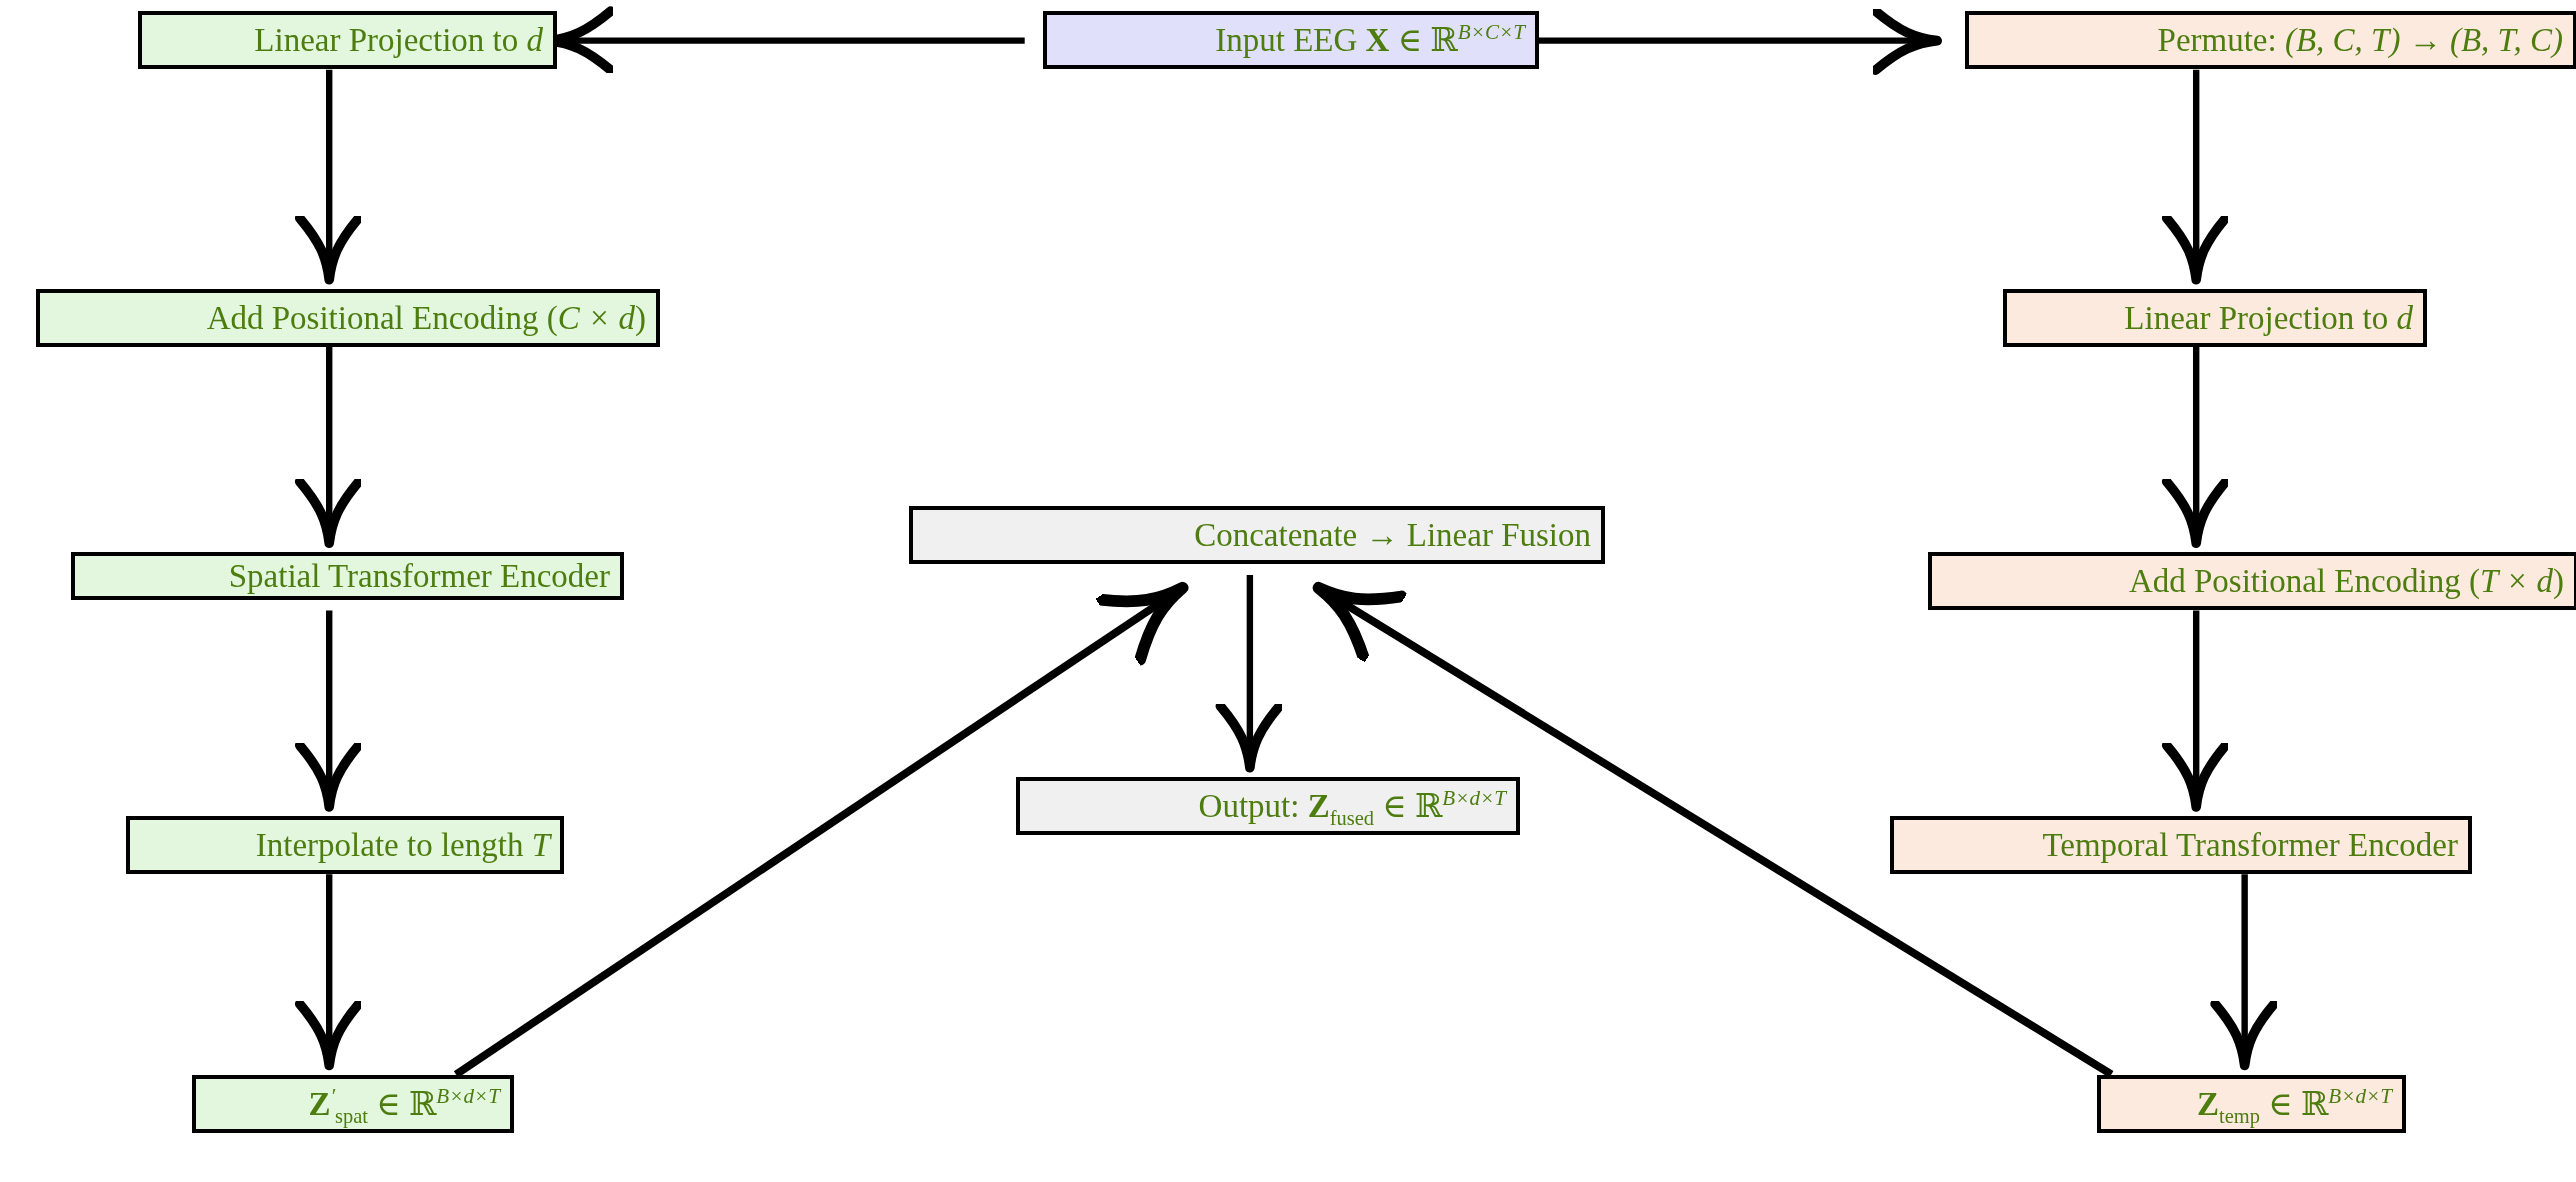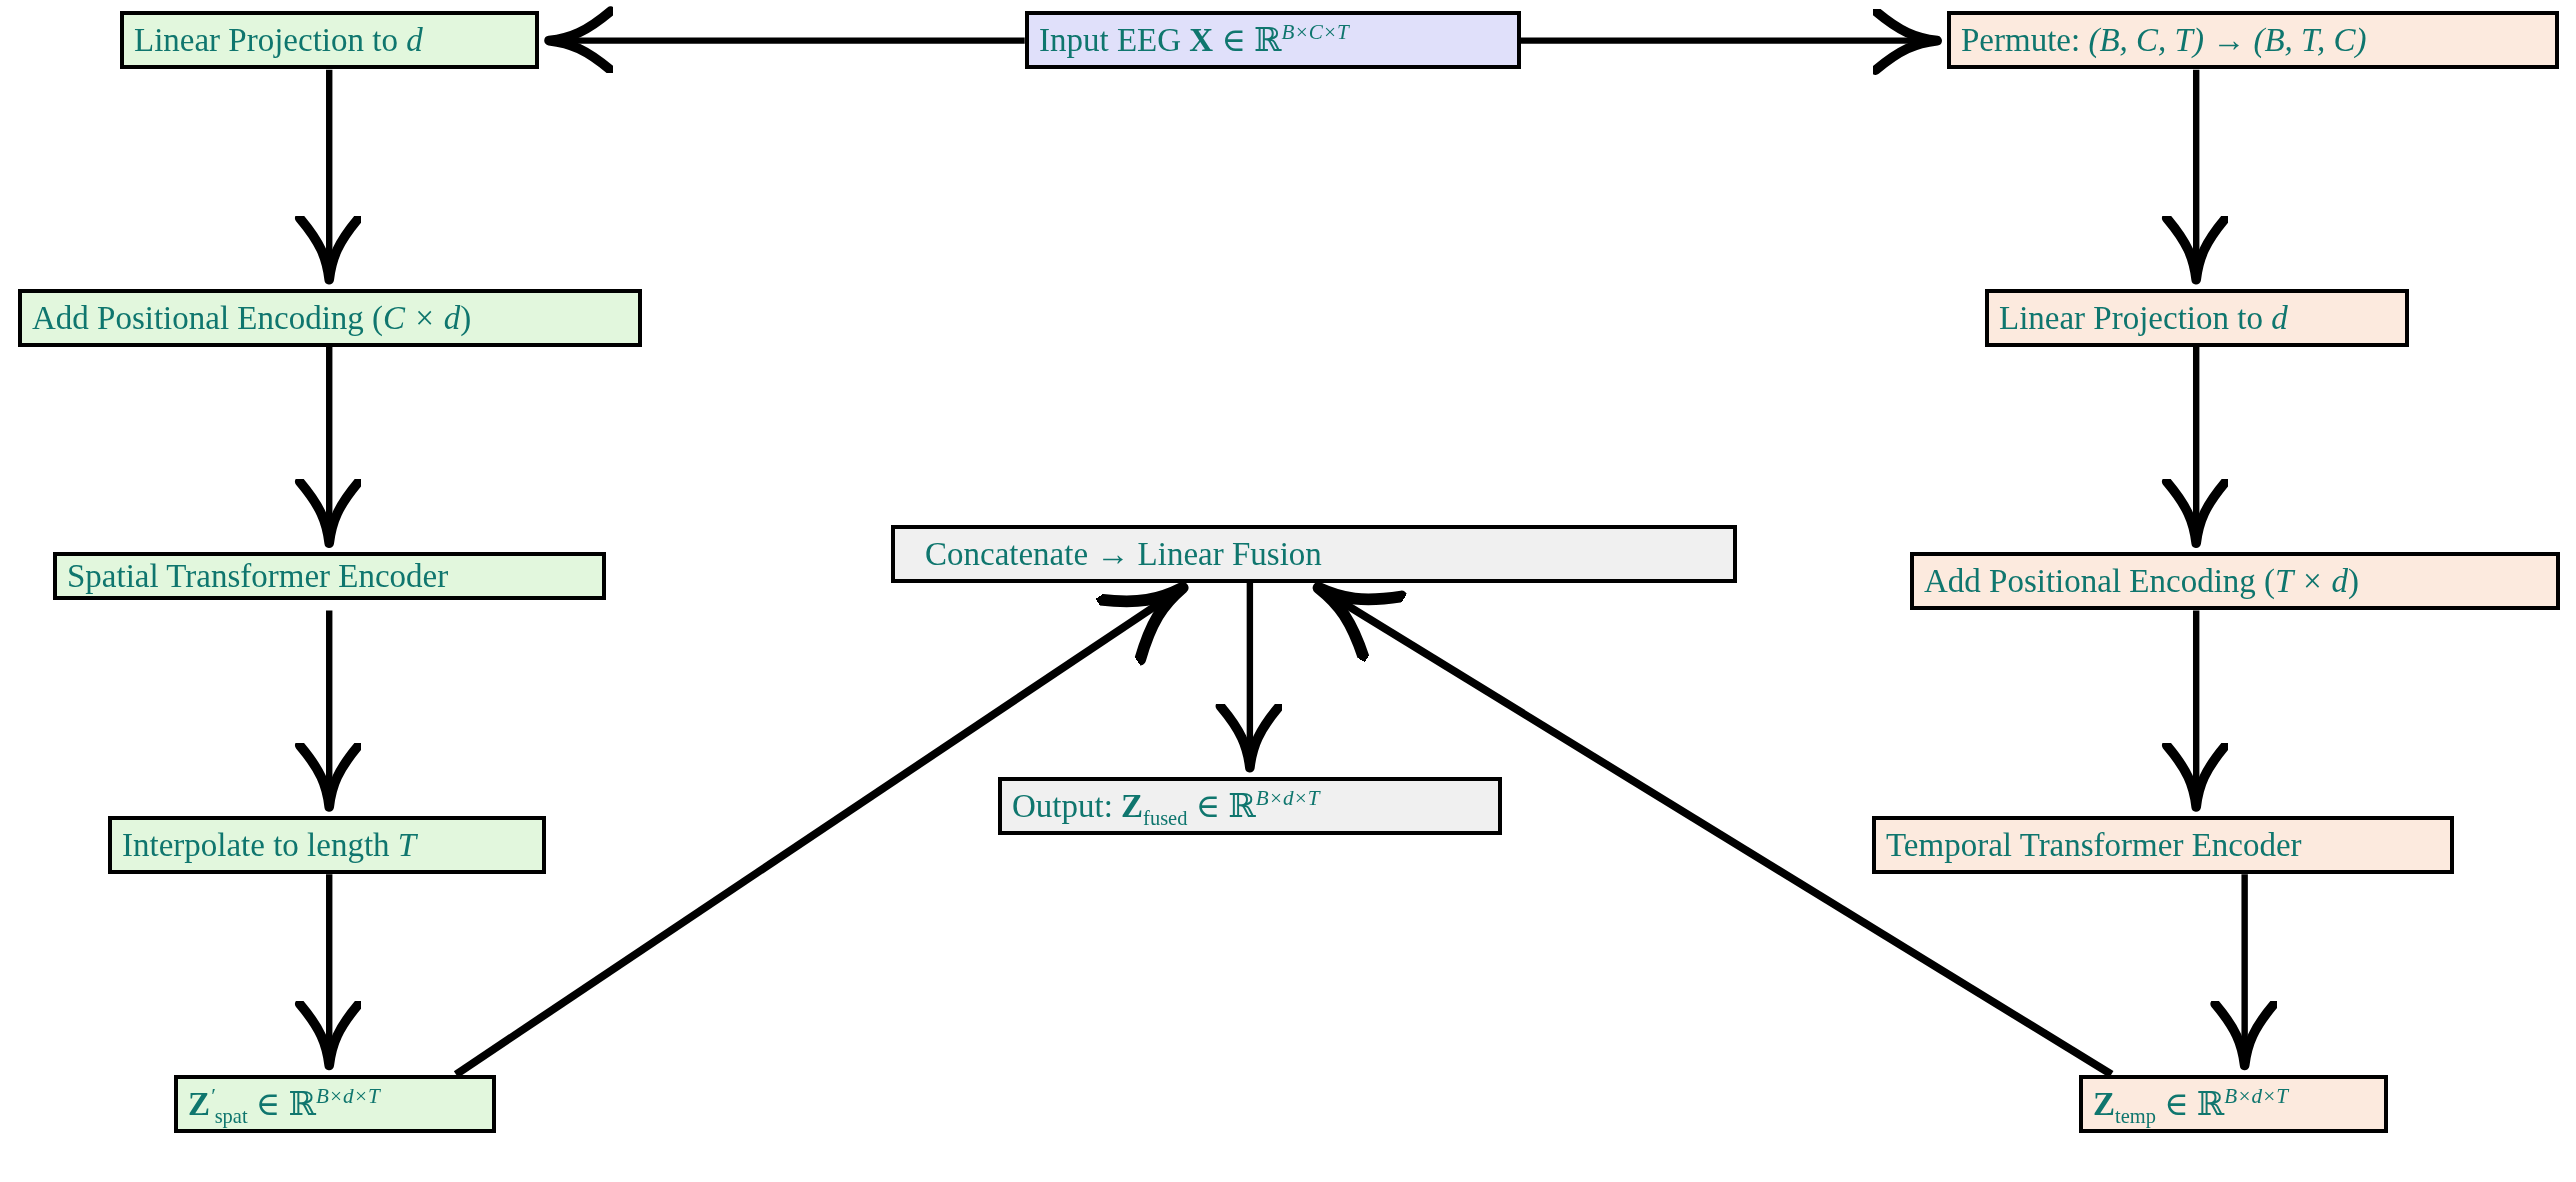--- a/index.html
+++ b/index.html
@@ -24,28 +24,29 @@
     top: 0; left: 0;
     width: 2576px;
     height: 1182px;
   }
   .node {
     position: absolute;
     box-sizing: border-box;
     border: 4.3px solid #000000;
     display: flex;
     align-items: center;
-    justify-content: flex-start;
+    justify-content: flex-end;
     text-align: center;
-    color: #0f766e;
+    color: #4d7c0f;
     font-family: "Liberation Serif", "DejaVu Serif", serif;
     font-size: 33px;
     line-height: 1.0;
     white-space: nowrap;
     z-index: 2;
+    margin-left: 18px;
   }
   .node .lbl {
     display: inline-block;
     padding: 0 10px;
   }
   .fill-green  { background: #e2f7dd; }
   .fill-peach  { background: #fceade; }
   .fill-lav    { background: #e0e0fa; }
   .fill-gray   { background: #f0f0f0; }
 
@@ -114,21 +115,21 @@
   </div>
 
   <div class="node fill-peach" style="left:1985px; top:289px; width:424px; height:58px;">
     <span class="lbl"><span>Linear Projection to </span><em class="m">d</em></span>
   </div>
 
   <div class="node fill-green" style="left:53px; top:552px; width:553px; height:48px;">
     <span class="lbl">Spatial Transformer Encoder</span>
   </div>
 
-  <div class="node fill-gray" style="left:891px; top:525px; width:846px; height:58px;padding-left:20px;">
+  <div class="node fill-gray" style="left:891px; top:506px; width:696px; height:58px;padding-left:20px;">
     <span class="lbl">Concatenate → Linear Fusion</span>
   </div>
 
   <div class="node fill-peach" style="left:1910px; top:552px; width:650px; height:58px;">
     <span class="lbl"><span>Add Positional Encoding (</span><em class="m">T × d</em><span>)</span></span>
   </div>
 
   <div class="node fill-green" style="left:108px; top:816px; width:438px; height:58px;">
     <span class="lbl"><span>Interpolate to length </span><em class="m">T</em></span>
   </div>

